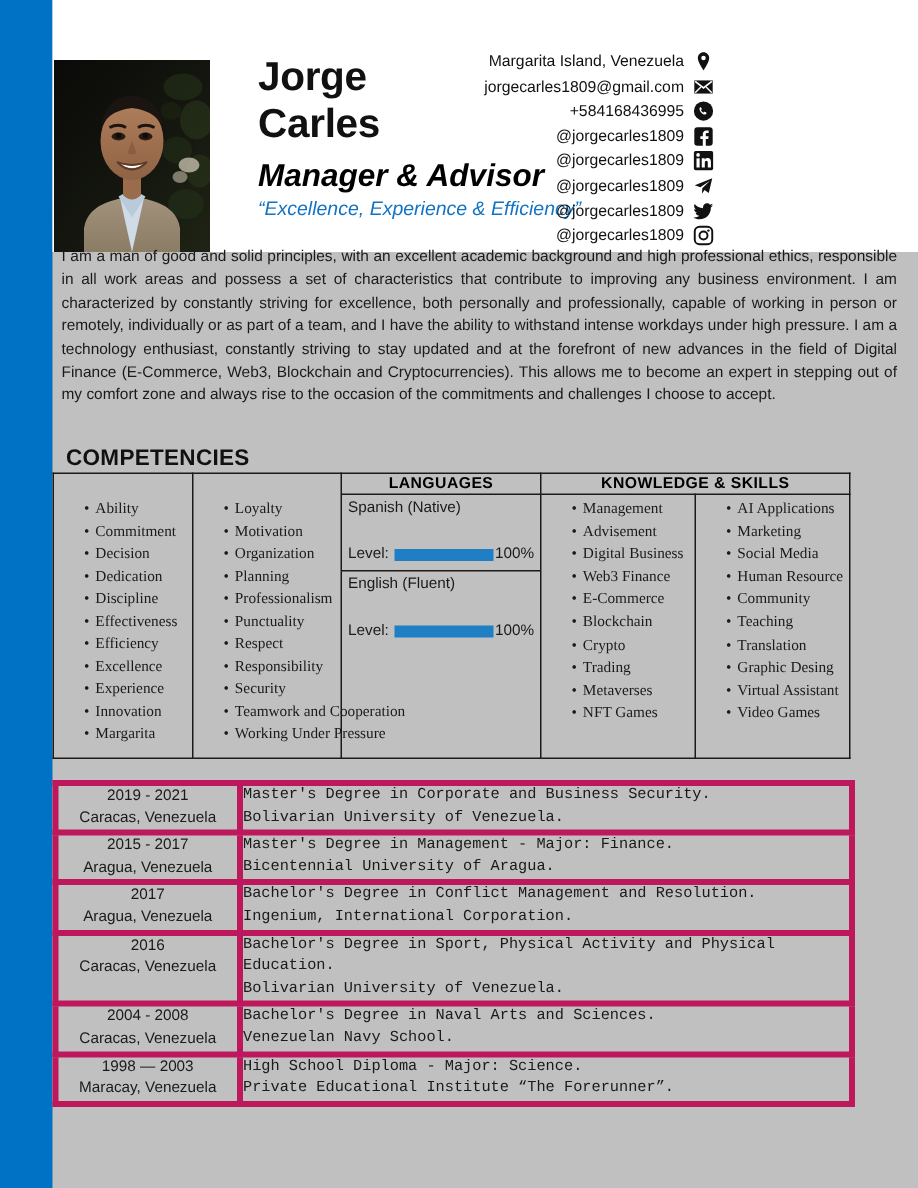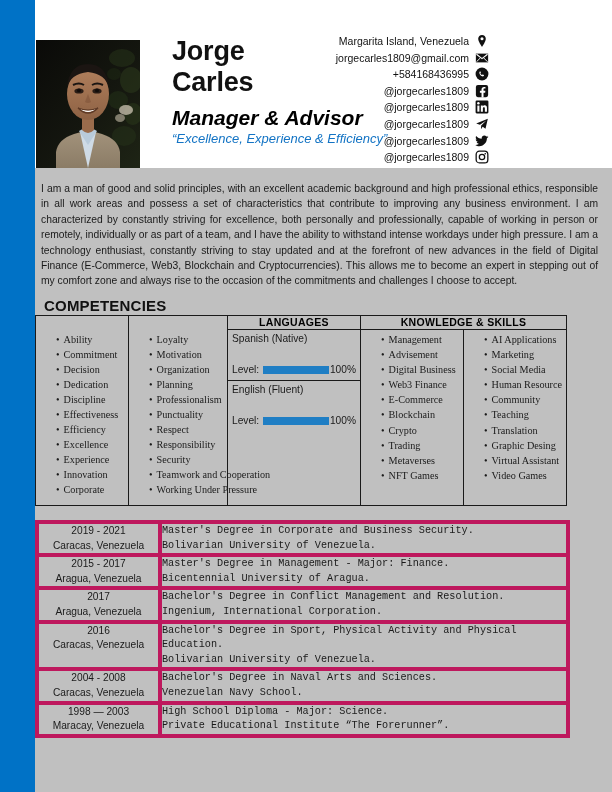--- a/index.html
+++ b/index.html
@@ -73,21 +73,21 @@
   .tagline {
     margin-top: 1px;
     font-size: 13px;
     font-style: italic;
     color: #1273c4;
     line-height: 16px;
   }
   
   .contacts {
     position: absolute;
-    right: 11px;
+    right: 24px;
     top: 33px;
     width: 250px;
   }
   .contact-row {
     display: flex;
     align-items: center;
     justify-content: flex-end;
     height: 16px;
     margin-bottom: 0.6px;
   }
@@ -103,21 +103,21 @@
     flex: 0 0 15px;
     display: flex;
     align-items: center;
     justify-content: center;
   }
   .contact-icon svg { display: block; }
   
   .profile {
     position: absolute;
     left: 35px;
-    top: 176px;
+    top: 159px;
     width: 577px;
   }
   .profile p {
     margin: 0;
     padding: 5px 14px 6px 6px;
     font-size: 10.3px;
     line-height: 15.4px;
     text-align: justify;
     color: #1a1a1a;
   }
@@ -400,21 +400,21 @@
           <li>Ability</li>
           <li>Commitment</li>
           <li>Decision</li>
           <li>Dedication</li>
           <li>Discipline</li>
           <li>Effectiveness</li>
           <li>Efficiency</li>
           <li>Excellence</li>
           <li>Experience</li>
           <li>Innovation</li>
-          <li>Corporate</li>
+          <li>Margarita</li>
         </ul>
       </td>
       <td style="border-top:none;">
         <ul class="bullet-list">
           <li>Loyalty</li>
           <li>Motivation</li>
           <li>Organization</li>
           <li>Planning</li>
           <li>Professionalism</li>
           <li>Punctuality</li>

